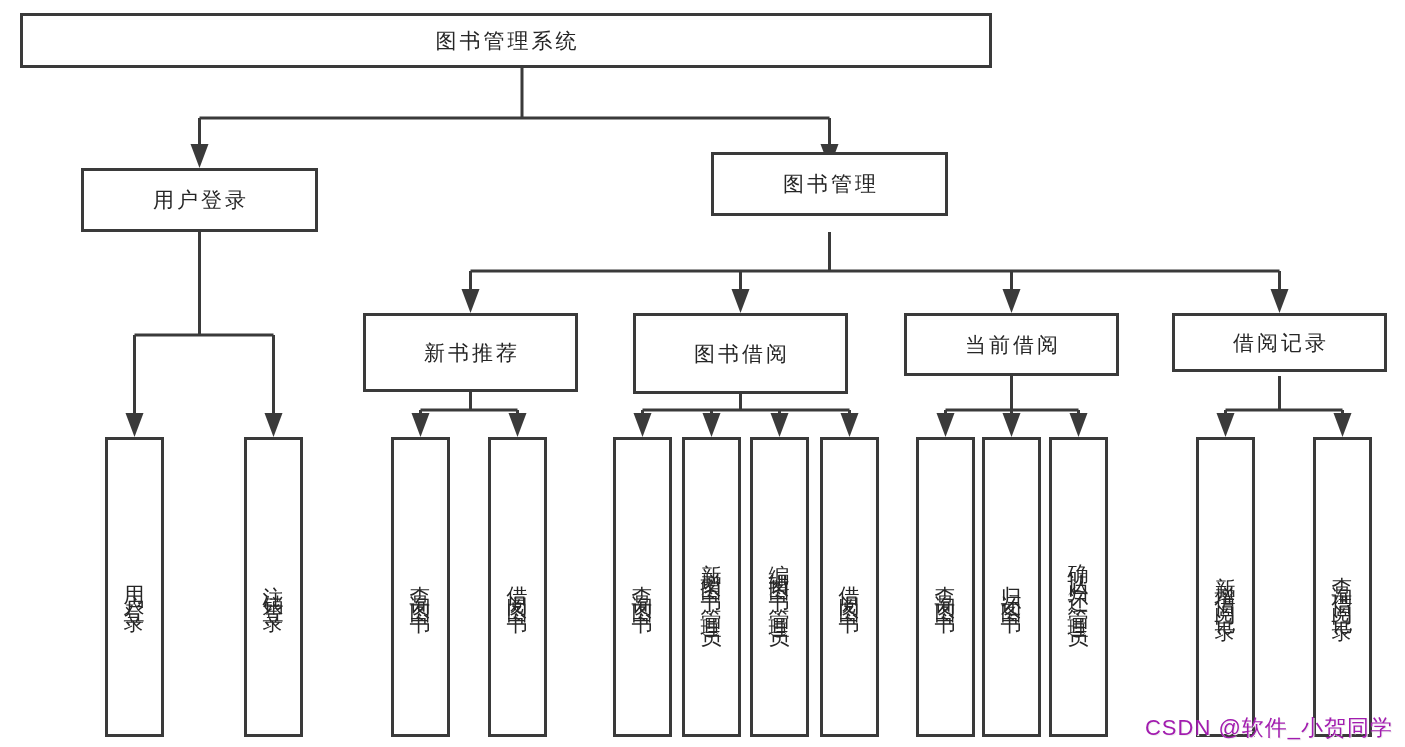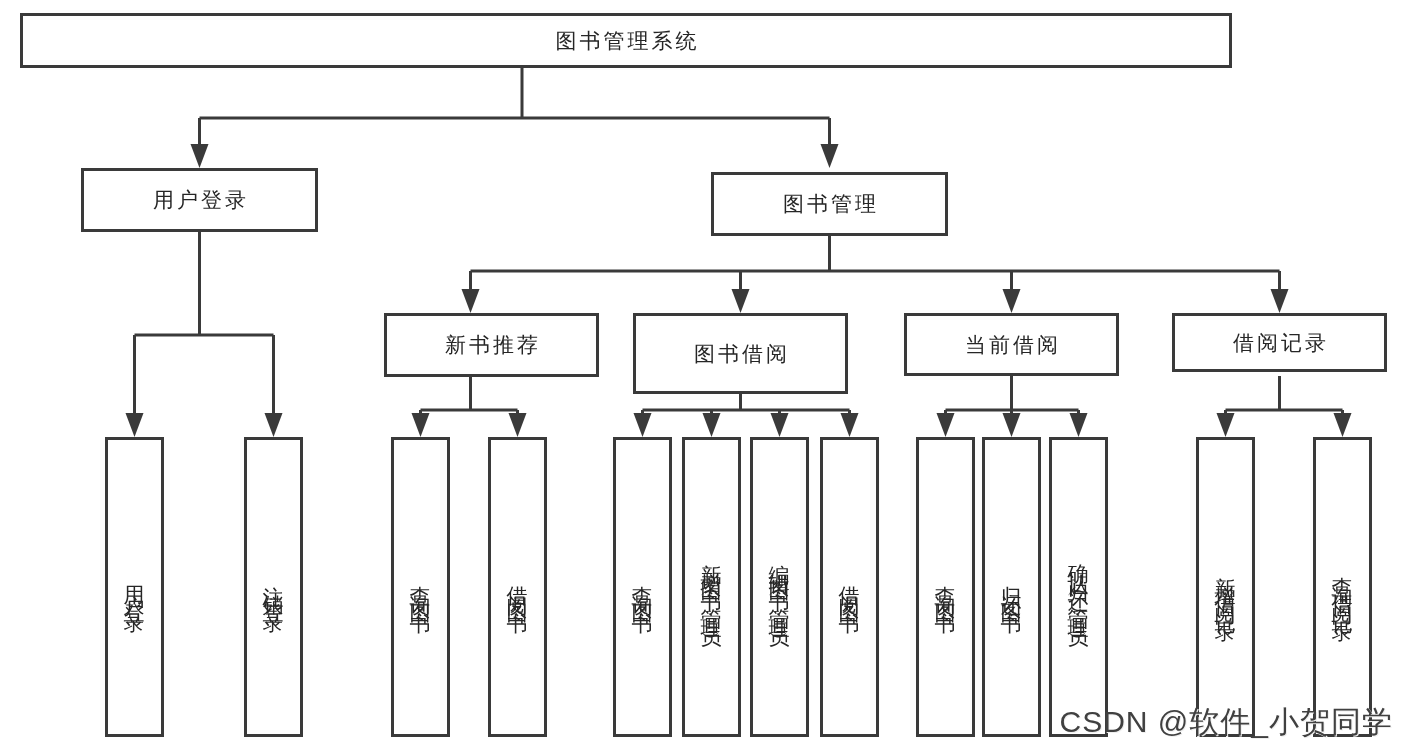--- a/index.html
+++ b/index.html
@@ -35,22 +35,22 @@
     writing-mode: vertical-rl;
     text-orientation: mixed;
     letter-spacing: 9px;
     line-height: 1;
   }
   .watermark {
     position: absolute;
     right: 12px;
     bottom: 4px;
     z-index: 5;
-    font-size: 30px;
-    color: #404040;
+    font-size: 22px;
+    color: #a21caf;
     letter-spacing: 1px;
     text-shadow: 1px 1px 0 #efefef;
     pointer-events: none;
     white-space: nowrap;
   }
 </style>
 </head>
 <body>
 
 <div class="stage">
@@ -105,32 +105,32 @@
       <polygon points="770.5,413 788.5,413 779.5,437"></polygon>
       <polygon points="840.5,413 858.5,413 849.5,437"></polygon>
       <polygon points="936.5,413 954.5,413 945.5,437"></polygon>
       <polygon points="1002.5,413 1020.5,413 1011.5,437"></polygon>
       <polygon points="1069.5,413 1087.5,413 1078.5,437"></polygon>
       <polygon points="1216.5,413 1234.5,413 1225.5,437"></polygon>
       <polygon points="1333.5,413 1351.5,413 1342.5,437"></polygon>
     </g>
   </svg>
 
-  <div class="node h" style="left:20px;top:13px;width:1212px;height:55px">
+  <div class="node h" style="left:20px;top:13px;width:972px;height:55px">
     <span class="lbl">图书管理系统</span>
   </div>
 
   <div class="node h" style="left:81px;top:168px;width:237px;height:64px">
     <span class="lbl">用户登录</span>
   </div>
-  <div class="node h" style="left:711px;top:172px;width:237px;height:64px">
+  <div class="node h" style="left:711px;top:152px;width:237px;height:64px">
     <span class="lbl">图书管理</span>
   </div>
 
-  <div class="node h" style="left:384px;top:313px;width:215px;height:64px">
+  <div class="node h" style="left:363px;top:313px;width:215px;height:79px">
     <span class="lbl">新书推荐</span>
   </div>
   <div class="node h" style="left:633px;top:313px;width:215px;height:81px">
     <span class="lbl">图书借阅</span>
   </div>
   <div class="node h" style="left:904px;top:313px;width:215px;height:63px">
     <span class="lbl">当前借阅</span>
   </div>
   <div class="node h" style="left:1172px;top:313px;width:215px;height:59px">
     <span class="lbl">借阅记录</span>

